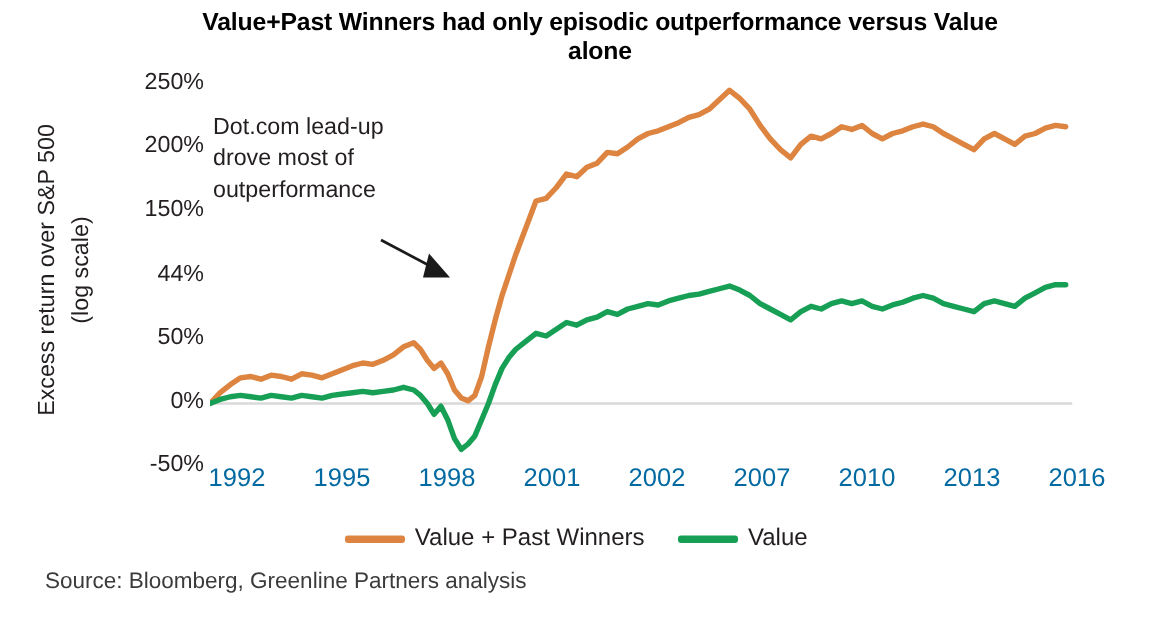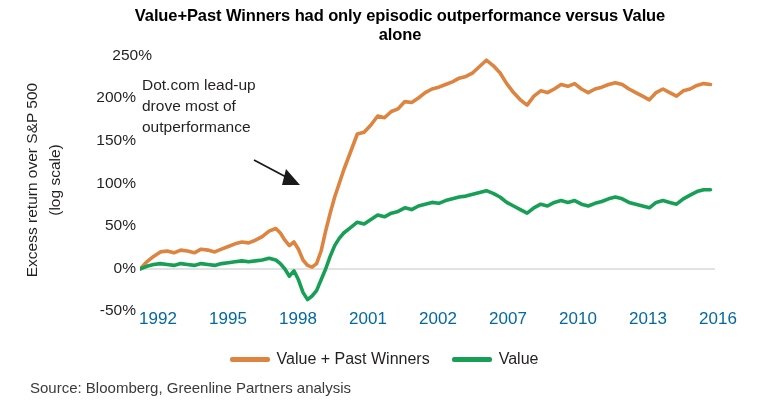--- a/index.html
+++ b/index.html
@@ -147,24 +147,24 @@
     <span>versus Value alone</span>
   </div>
 
   <div class="y-title-col" id="y-title-line1">
     <span>Excess return over S&amp;P 500</span>
   </div>
   <div class="y-title-col" id="y-title-line2">
     <span>(log scale)</span>
   </div>
 
-  <div class="ytick" style="left:90px; top:47px;">250%</div>
+  <div class="ytick" style="left:74px; top:47px;">250%</div>
   <div class="ytick" style="left:74px; top:89px;">200%</div>
   <div class="ytick" style="left:74px; top:132px;">150%</div>
-  <div class="ytick" style="left:74px; top:175px;">100%</div>
+  <div class="ytick" style="left:74px; top:175px;">44%</div>
   <div class="ytick" style="left:74px; top:217px;">50%</div>
   <div class="ytick" style="left:74px; top:260px;">0%</div>
   <div class="ytick" style="left:74px; top:302px;">-50%</div>
 
   <div class="xtick" style="left:128px;">1992</div>
   <div class="xtick" style="left:198px;">1995</div>
   <div class="xtick" style="left:268px;">1998</div>
   <div class="xtick" style="left:338px;">2001</div>
   <div class="xtick" style="left:408px;">2002</div>
   <div class="xtick" style="left:478px;">2007</div>

